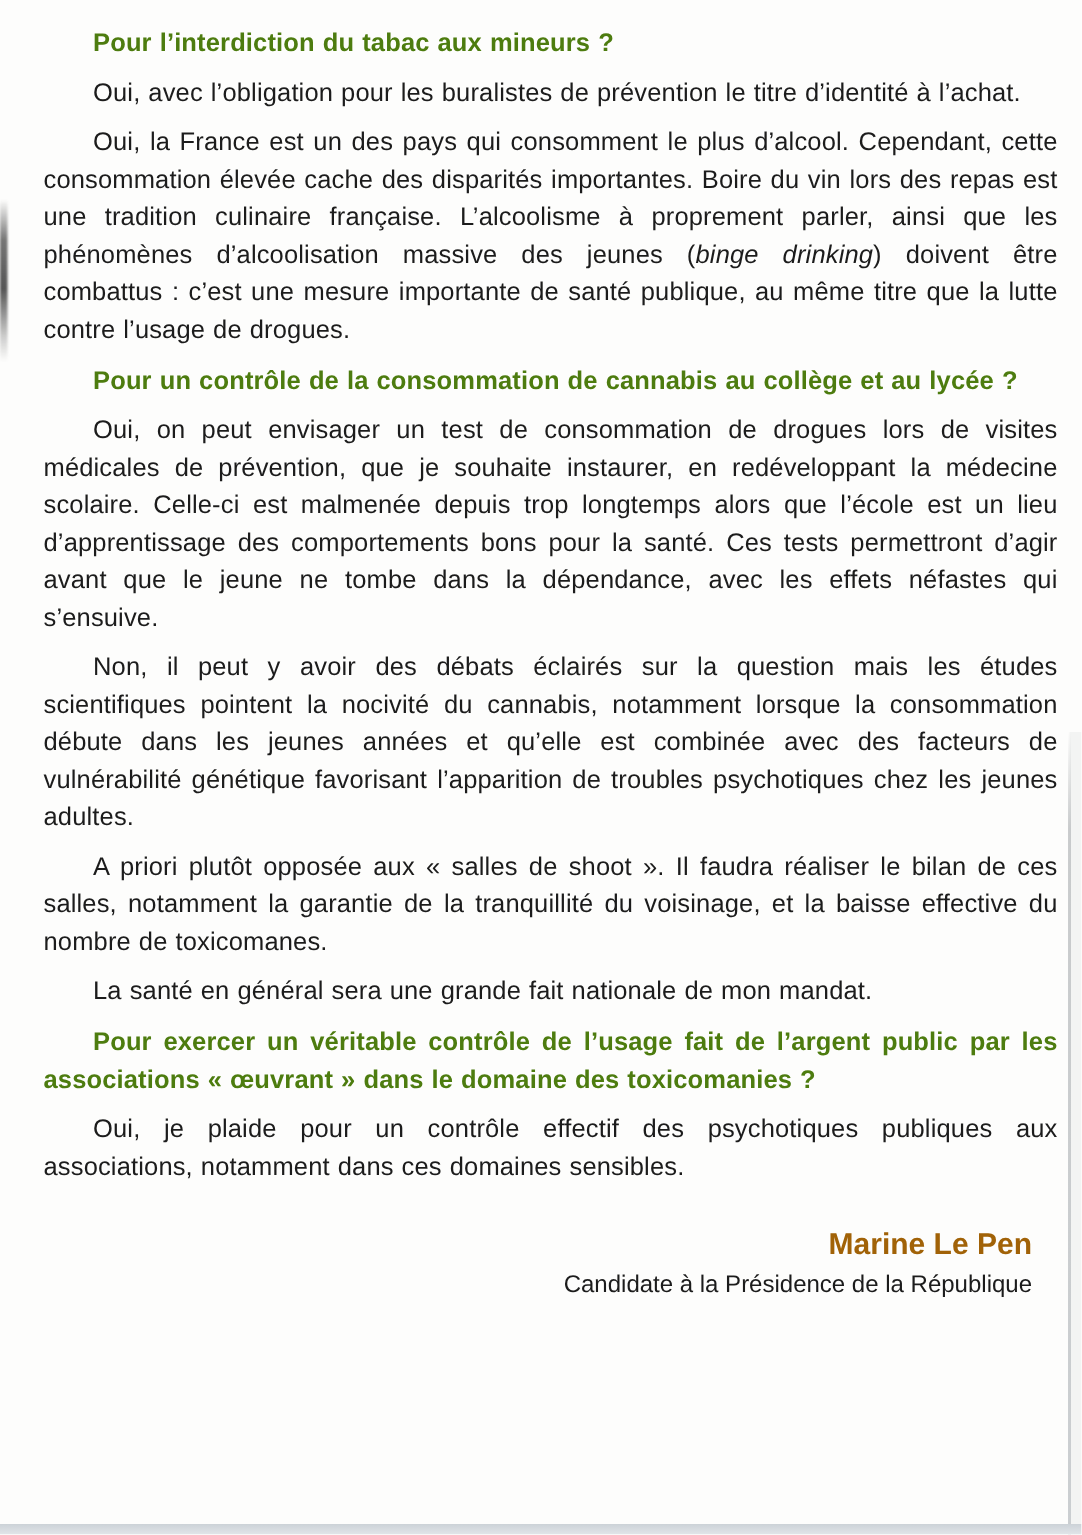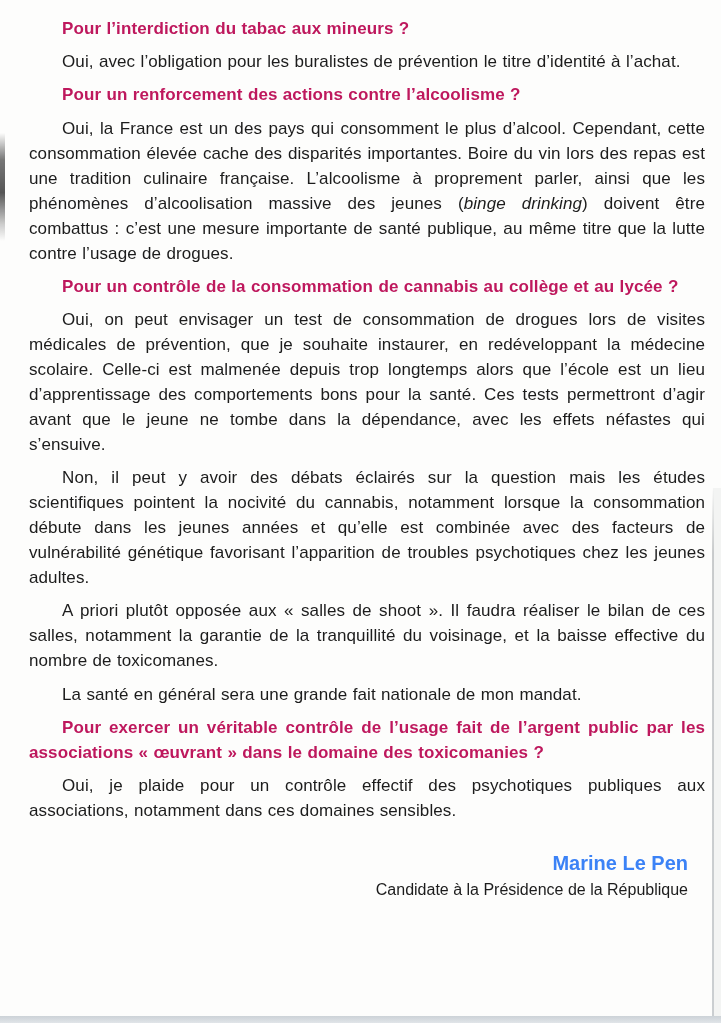--- a/index.html
+++ b/index.html
@@ -18,33 +18,33 @@
   }
   .block{
     margin:0 0 8.2px 0;
     font-size:17px;
     line-height:25px;
     text-align:justify;
     text-indent:33px;
     letter-spacing:0.1px;
     word-spacing:0.5px;
   }
-  .q{ font-weight:bold; color:#be185d; }
+  .q{ font-weight:bold; color:#4d7c0f; }
   .a i{ font-style:italic; }
   .signature{
     margin-top:26px;
     text-align:right;
     padding-right:17px;
     text-indent:0;
   }
   .sig-name{
     font-size:20px;
     line-height:28px;
     font-weight:bold;
-    color:#3b82f6;
+    color:#a16207;
     margin:0;
   }
   .sig-role{
     font-size:16px;
     line-height:26px;
     color:#1c1c1c;
     margin:0;
   }
   
   .smudge-left{
@@ -74,21 +74,20 @@
   }
 </style>
 </head>
 <body>
 
 <div class="page">
 
   <p class="block q">Pour l’interdiction du tabac aux mineurs&nbsp;?</p>
   <p class="block a">Oui, avec l’obligation pour les buralistes de prévention le titre d’identité à l’achat.</p>
 
-  <p class="block q">Pour un renforcement des actions contre l’alcoolisme&nbsp;?</p>
   <p class="block a"><span>Oui, la France est un des pays qui consomment le plus d’alcool. Cependant, cette consommation élevée cache des disparités importantes. Boire du vin lors des repas est une tradition culinaire française. L’alcoolisme à proprement parler, ainsi que les phénomènes d’alcoolisation massive des jeunes (</span><i>binge drinking</i><span>) doivent être combattus&nbsp;: c’est une mesure importante de santé publique, au même titre que la lutte contre l’usage de drogues.</span></p>
 
   <p class="block q">Pour un contrôle de la consommation de cannabis au collège et au lycée&nbsp;?</p>
   <p class="block a">Oui, on peut envisager un test de consommation de drogues lors de visites médicales de prévention, que je souhaite instaurer, en redéveloppant la médecine scolaire. Celle-ci est malmenée depuis trop longtemps alors que l’école est un lieu d’apprentissage des comportements bons pour la santé. Ces tests permettront d’agir avant que le jeune ne tombe dans la dépendance, avec les effets néfastes qui s’ensuive.</p>
 
   <p class="block a">Non, il peut y avoir des débats éclairés sur la question mais les études scientifiques pointent la nocivité du cannabis, notamment lorsque la consommation débute dans les jeunes années et qu’elle est combinée avec des facteurs de vulnérabilité génétique favorisant l’apparition de troubles psychotiques chez les jeunes adultes.</p>
 
   <p class="block a">A priori plutôt opposée aux «&nbsp;salles de shoot&nbsp;». Il faudra réaliser le bilan de ces salles, notamment la garantie de la tranquillité du voisinage, et la baisse effective du nombre de toxicomanes.</p>
 
   <p class="block a">La santé en général sera une grande fait nationale de mon mandat.</p>

